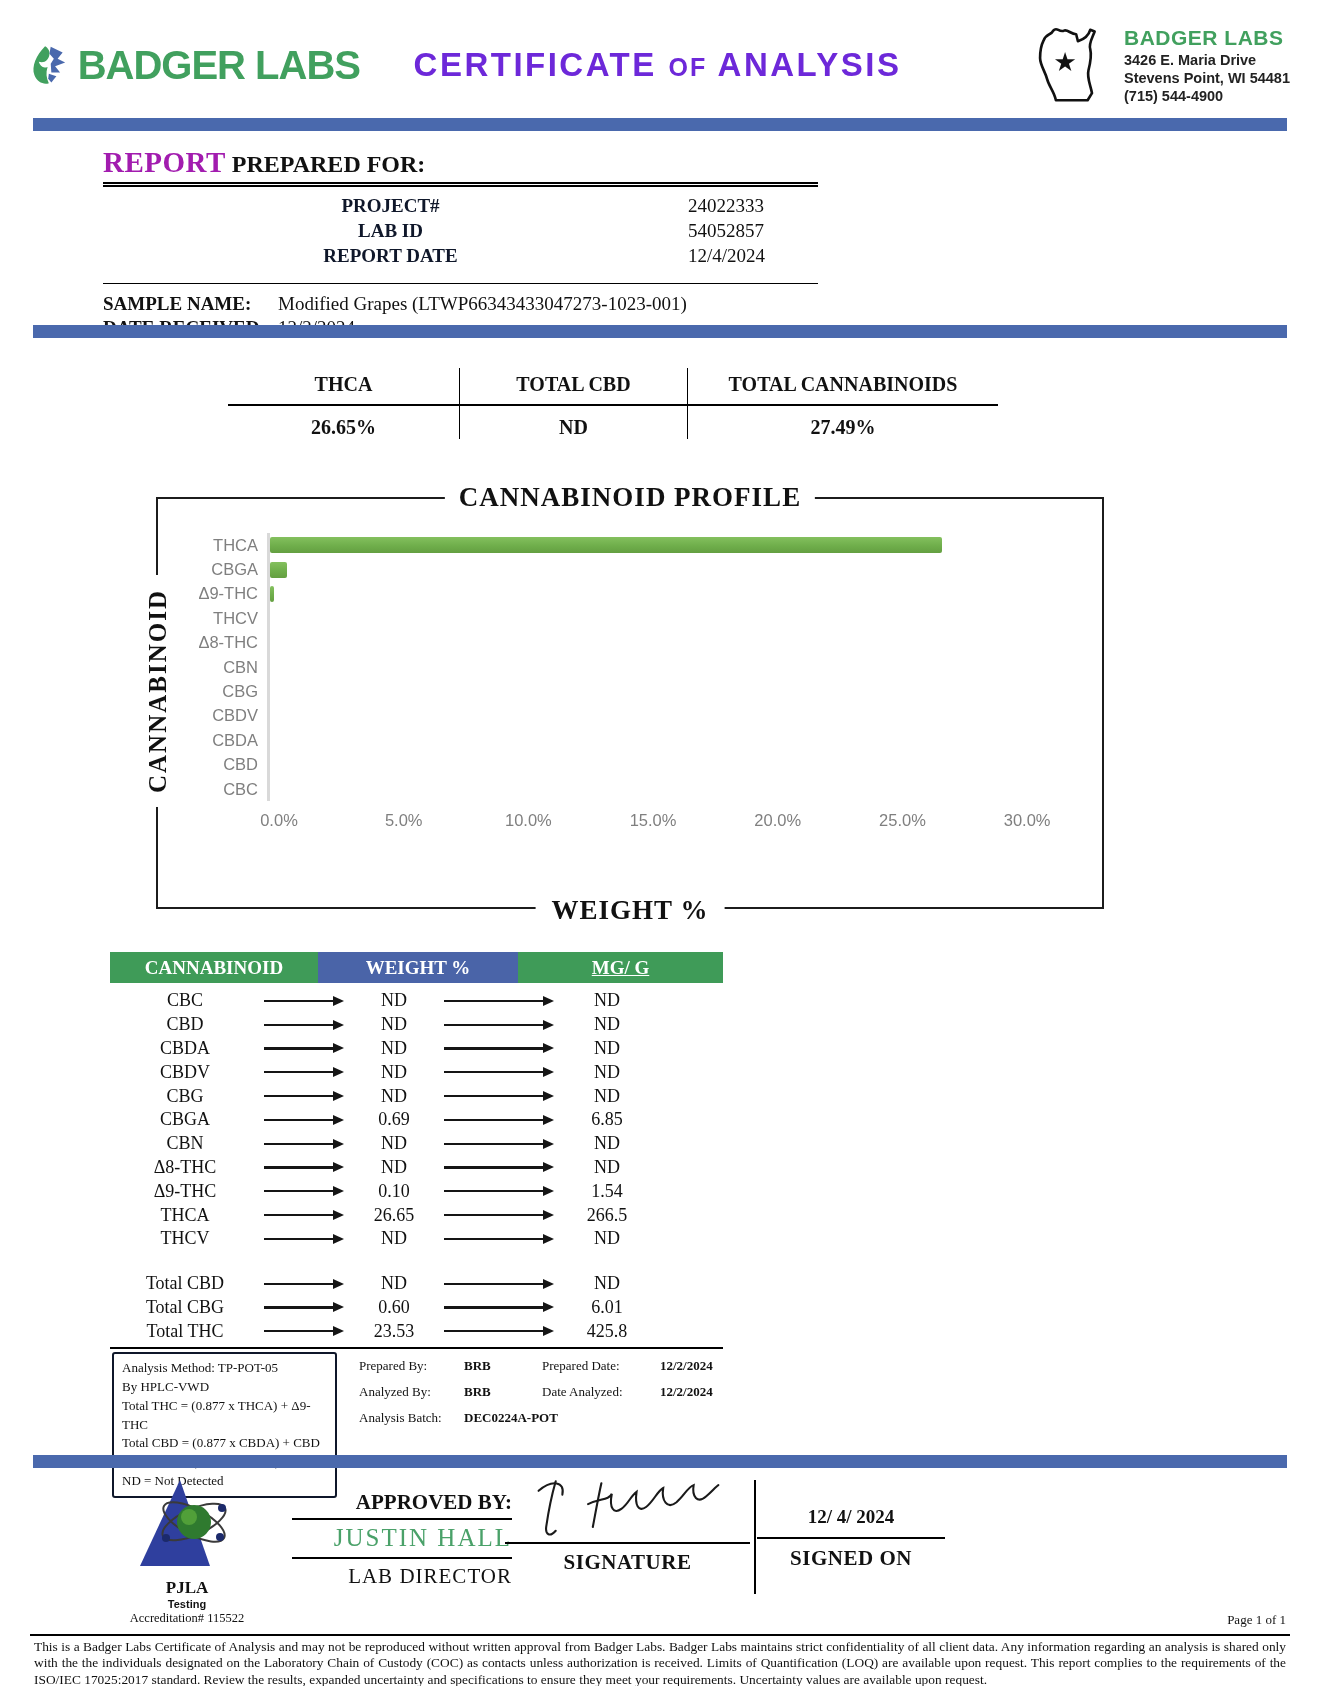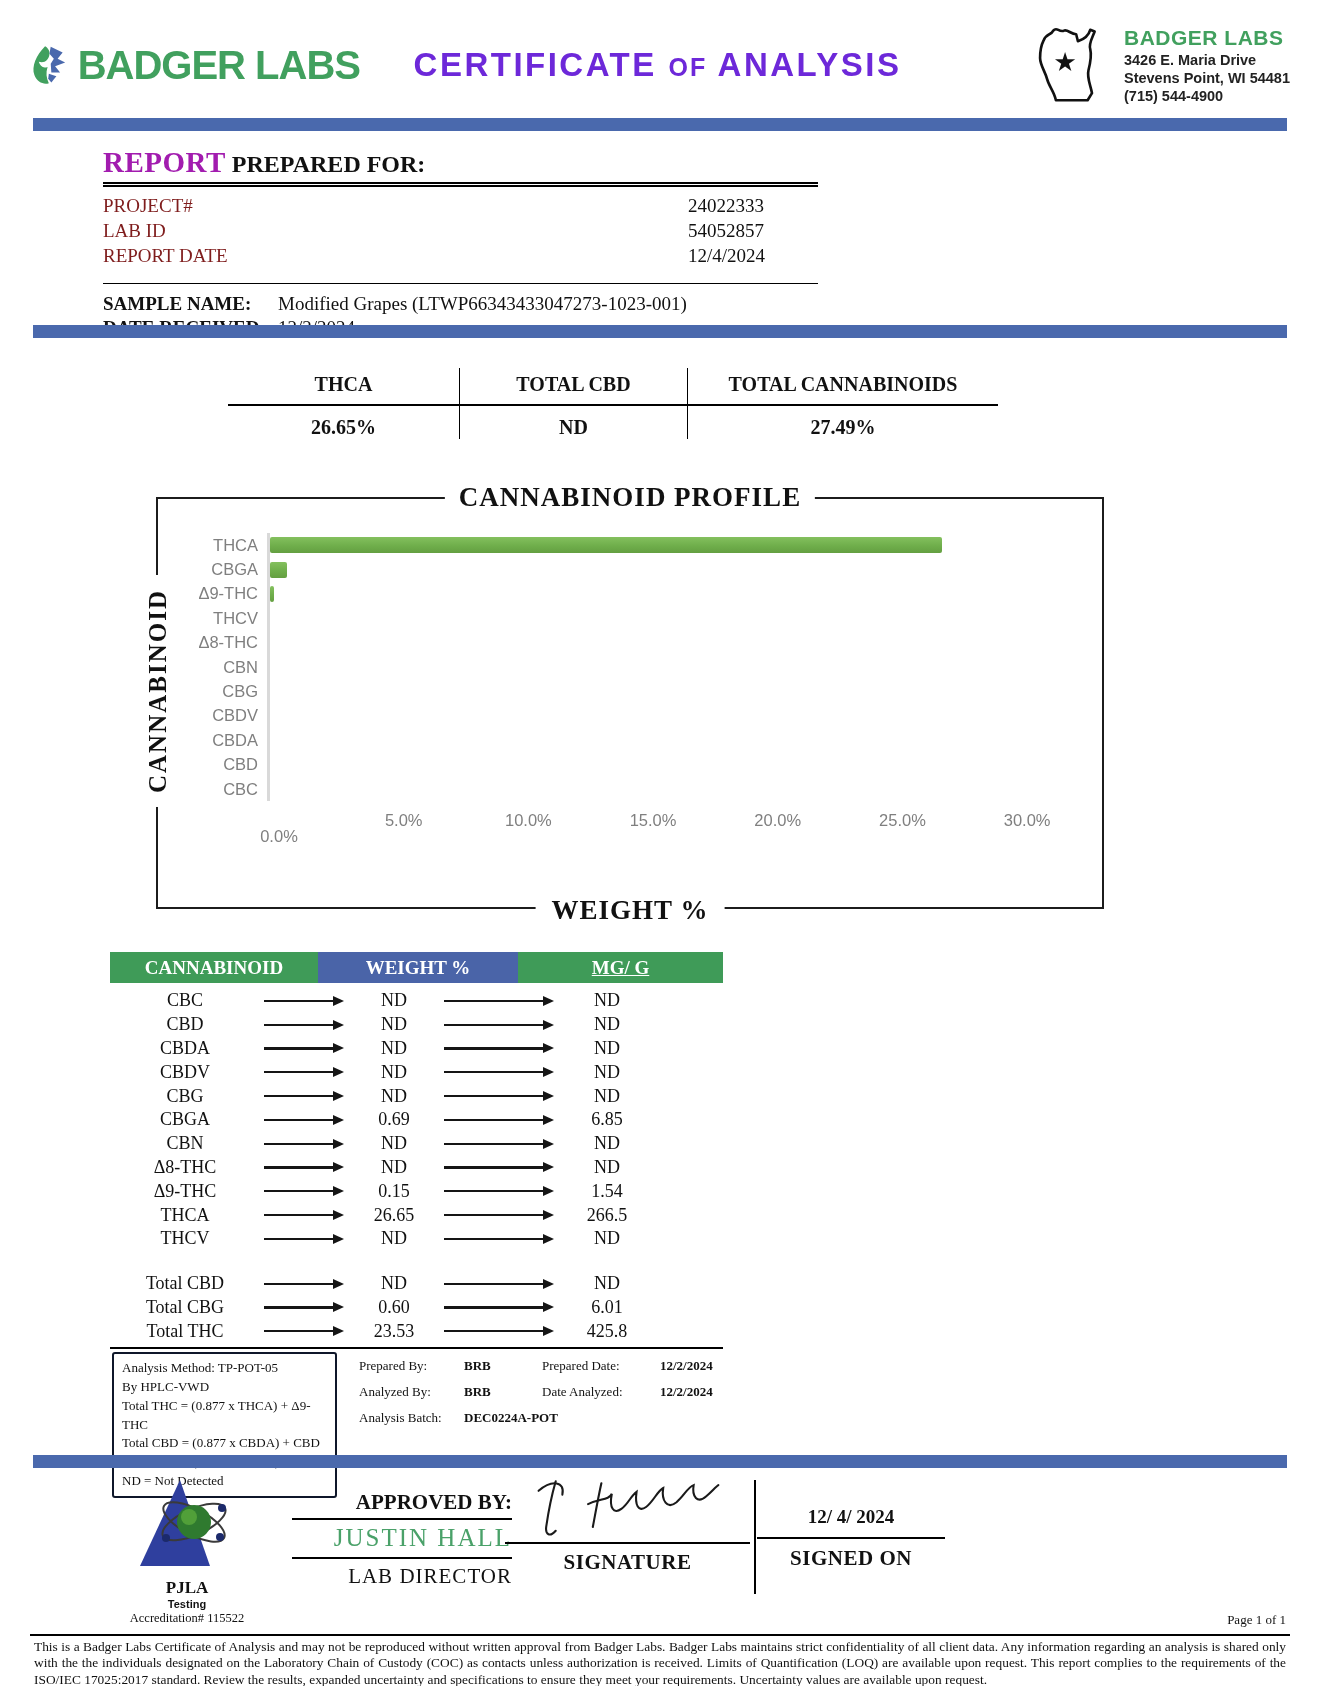--- a/index.html
+++ b/index.html
@@ -22,21 +22,21 @@
 
   .bluebar{position:absolute;left:33px;right:33px;height:13px;background:#4a69ad}
   .bb1{top:118px}.bb2{top:325px}.bb3{top:1455px}
 
   
   .report-sec{position:absolute;top:146px;left:103px;width:715px}
   .rep-head{font-size:24px;font-weight:bold;border-bottom:5px double #000;padding-bottom:3px}
   .rep-head .blue{color:#a21caf;font-size:29px;letter-spacing:.5px}
   .meta{margin-top:8px;display:grid;grid-template-columns:1fr 130px;row-gap:3px;font-size:19px;
         border-bottom:1.5px solid #000;padding-bottom:16px}
-  .meta .lab{color:#7f1d1d;font-weight:normal;text-align:left;padding-right:10px}
+  .meta .lab{color:#0f172a;font-weight:bold;text-align:center;padding-right:10px}
   .meta .val{text-align:left}
   .sample{margin-top:9px;display:grid;grid-template-columns:175px 1fr;row-gap:2px;font-size:19px}
   .sample .lab{font-weight:bold}
 
   
   .summary{position:absolute;top:368px;left:228px;width:770px;display:grid;
            grid-template-columns:232px 228px 310px}
   .sum-col{text-align:center}
   .sum-col:nth-child(-n+2){border-right:1.5px solid #000}
   .sum-h{font-weight:bold;font-size:20px;padding:5px 0 8px;border-bottom:2.5px solid #000}
@@ -232,21 +232,21 @@
         <div class="crow">
           <div class="clabel">CBD</div>
           <div class="cbar-area"></div>
         </div>
         <div class="crow">
           <div class="clabel">CBC</div>
           <div class="cbar-area"></div>
         </div>
       </div>
     <div class="xticks" id="xticks">
-        <span style="left: 0%; margin-top: 16px;">0.0%</span>
+        <span style="left: 0%;">0.0%</span>
         <span style="left: 15.3374%;">5.0%</span>
         <span style="left: 30.6748%;">10.0%</span>
         <span style="left: 46.0123%;">15.0%</span>
         <span style="left: 61.3497%;">20.0%</span>
         <span style="left: 76.6871%;">25.0%</span>
         <span style="left: 92.0245%;">30.0%</span>
       </div>
   </div>
 
   <div class="dtable">
@@ -359,21 +359,21 @@
             <div class="head"></div>
           </div>
           <div class="vv">ND</div>
         </div>
         <div class="drow">
           <div class="nm">Δ9-THC</div>
           <div class="arr">
             <div class="line"></div>
             <div class="head"></div>
           </div>
-          <div class="vv">0.15</div>
+          <div class="vv">0.10</div>
           <div class="arr">
             <div class="line"></div>
             <div class="head"></div>
           </div>
           <div class="vv">1.54</div>
         </div>
         <div class="drow">
           <div class="nm">THCA</div>
           <div class="arr">
             <div class="line"></div>

